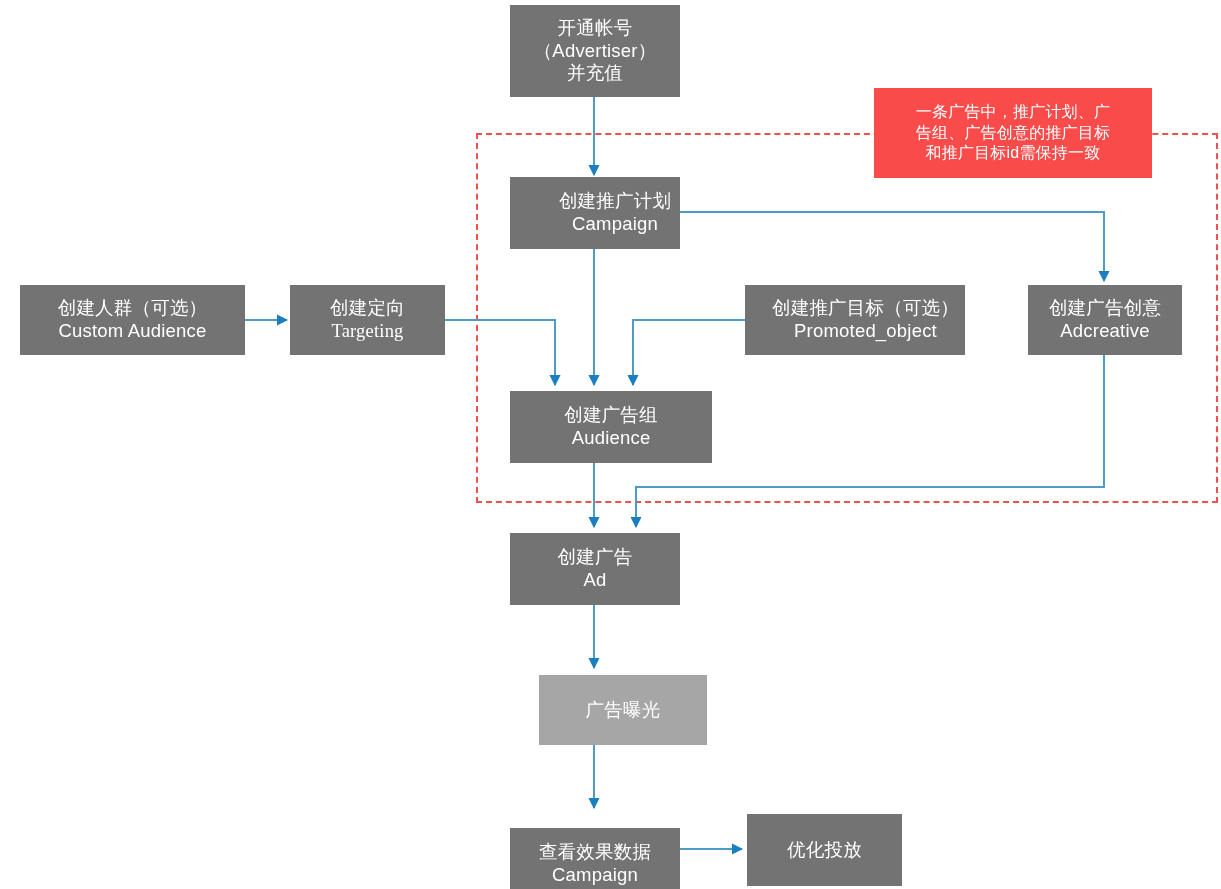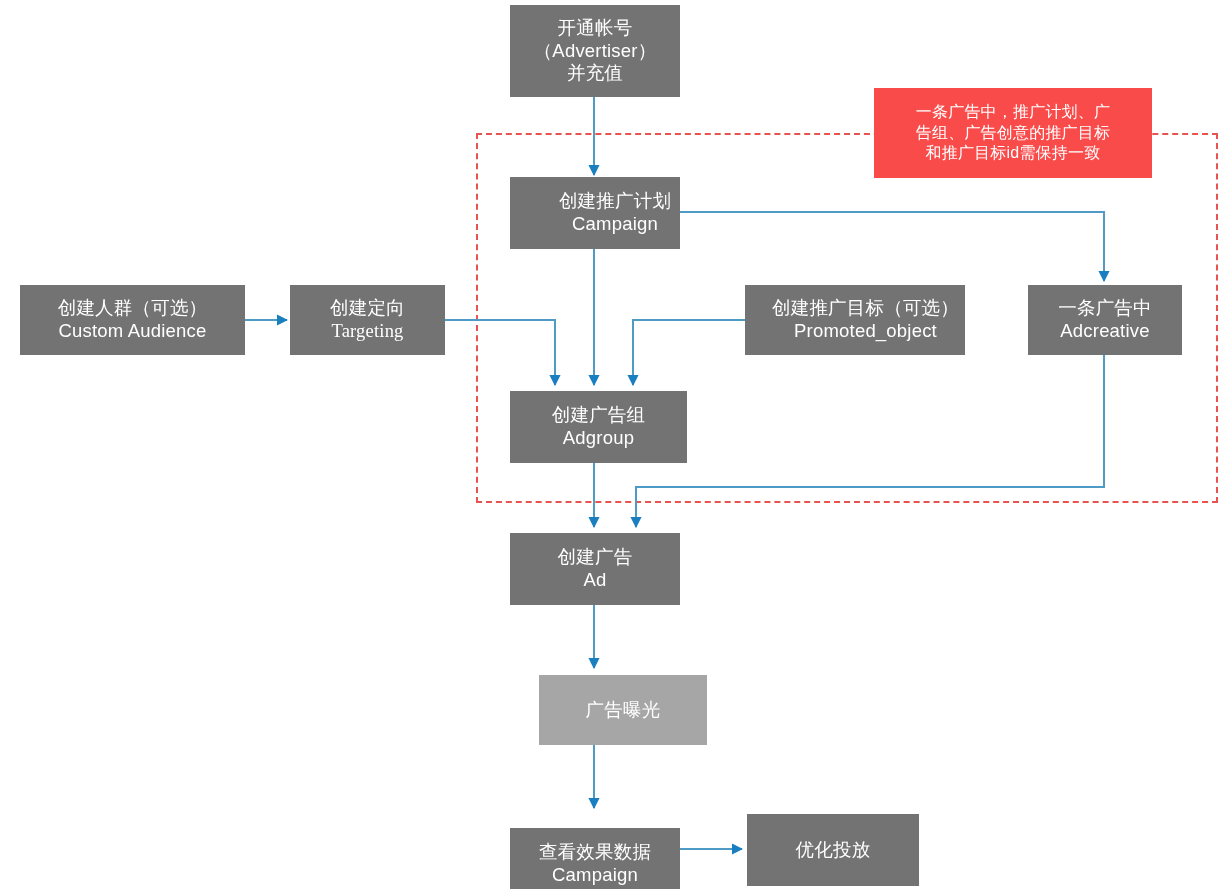--- a/index.html
+++ b/index.html
@@ -127,40 +127,40 @@
     <span class="ln">创建定向</span>
     <span class="ln">Targeting</span>
   </div>
 
   <div class="node blue f18" style="left:745px; top:285px; width:220px; height:70px;padding-left:21px;">
     <span class="ln">创建推广目标（可选）</span>
     <span class="ln">Promoted_object</span>
   </div>
 
   <div class="node blue f18" style="left:1028px; top:285px; width:154px; height:70px;">
-    <span class="ln">一条广告中</span>
+    <span class="ln">创建广告创意</span>
     <span class="ln">Adcreative</span>
   </div>
 
-  <div class="node blue f18" style="left:510px; top:391px; width:177px; height:72px;">
+  <div class="node blue f18" style="left:510px; top:391px; width:202px; height:72px;">
     <span class="ln">创建广告组</span>
-    <span class="ln">Adgroup</span>
+    <span class="ln">Audience</span>
   </div>
 
   <div class="node blue f18" style="left:510px; top:533px; width:170px; height:72px;">
     <span class="ln">创建广告</span>
     <span class="ln">Ad</span>
   </div>
 
   <div class="node gray f18" style="left:539px; top:675px; width:168px; height:70px;">
     <span class="ln">广告曝光</span>
   </div>
 
   <div class="node blue f18" style="left:510px; top:814px; width:170px; height:72px;margin-top:14px;">
     <span class="ln">查看效果数据</span>
     <span class="ln">Campaign</span>
   </div>
 
-  <div class="node blue f18" style="left:747px; top:814px; width:172px; height:72px;">
+  <div class="node blue f18" style="left:747px; top:814px; width:155px; height:72px;">
     <span class="ln">优化投放</span>
   </div>
 
 </div>
 
 </body></html>

